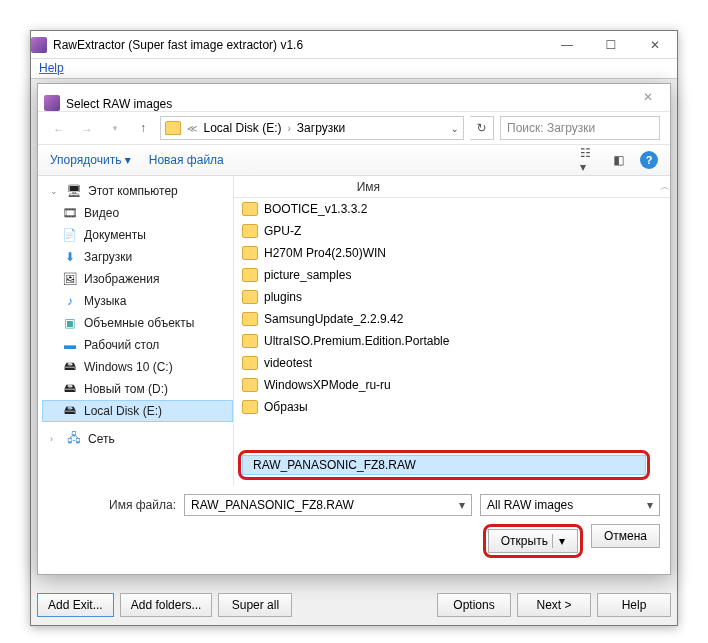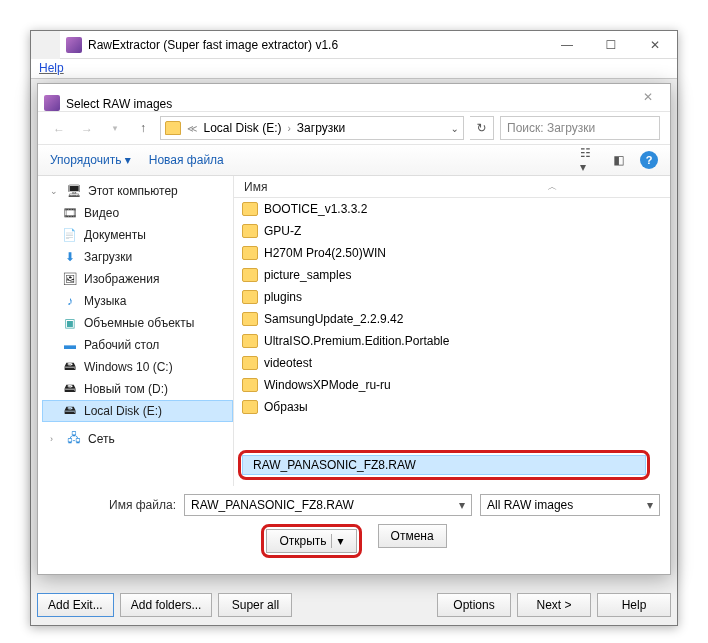--- a/index.html
+++ b/index.html
@@ -1,19 +1,19 @@
 <!DOCTYPE html>
 <html><head>
 <meta charset="utf-8">
 <style>
 * { box-sizing: border-box; margin: 0; padding: 0; font-family: "Segoe UI", Tahoma, sans-serif; font-size: 12px; }
 body { background: #fff; width: 708px; height: 643px; position: relative; }
 
 .outer-window { position: absolute; left: 30px; top: 30px; width: 648px; height: 596px; border: 1px solid #7a7a7a; background: #f0f0f0; box-shadow: 0 2px 10px rgba(0,0,0,0.3); }
-.outer-titlebar { height: 28px; background: #fff; display: flex; align-items: center; padding-left: 6px; border-bottom: 1px solid #ddd; margin-left: 29px; }
+.outer-titlebar { height: 28px; background: #fff; display: flex; align-items: center; border-bottom: 1px solid #ddd; }
 .outer-titlebar .ticon { width:16px; height:16px; margin-right:6px; background: linear-gradient(135deg,#b872c7,#6a3d9a); border-radius:2px; }
 .outer-controls { margin-left:auto; display:flex; }
 .outer-controls div { width:44px; height:28px; display:flex; align-items:center; justify-content:center; color:#555; }
 .menubar { height: 20px; padding: 2px 8px; background:#fff; border-bottom:1px solid #ccc; }
 .menubar span { text-decoration: underline; text-decoration-color:#666; color:#1d4ed8; }
 
 .dialog { position:absolute; left: 6px; top: 52px; width: 634px; height: 492px; background:#fff; border:1px solid #aaa; box-shadow: 0 4px 20px rgba(0,0,0,0.3); }
 .dlg-titlebar { height:28px; background:#fff; display:flex; align-items:flex-end; padding-left:6px; border-bottom:1px solid #e5e5e5; }
 .dlg-titlebar .ticon { width:16px; height:16px; margin-right:6px; background: linear-gradient(135deg,#b872c7,#6a3d9a); border-radius:2px; }
 .dlg-close { margin-left:auto; width:44px; height:28px; display:flex; align-items:center; justify-content:center; color:#999; }
@@ -35,37 +35,37 @@
 
 .body-row { display:flex; height: 310px; }
 .sidebar { width:196px; border-right:1px solid #e5e5e5; overflow:auto; padding: 4px 0 0 4px; }
 .sb-item { display:flex; align-items:center; height:22px; padding-left:20px; gap:6px; color:#222; }
 .sb-item.sel { background:#cce8ff; border:1px solid #99d1ff; padding-left:19px; }
 .sb-group { padding-left:8px; }
 .sb-icon { width:16px; height:14px; display:flex; align-items:center; justify-content:center; }
 .sb-expand { width:10px; color:#888; font-size:9px; }
 
 .fileview { flex:1; position:relative; overflow:hidden; }
-.fv-header { height:22px; border-bottom:1px solid #e5e5e5; display:flex; align-items:center; padding-left:10px; color:#333; }
+.fv-header { height:22px; border-bottom:1px solid #e5e5e5; display:flex; align-items:center; padding-left:10px; color:#333;justify-content:flex-end; }
 .fv-header .sort { margin-left: 280px; color:#777; font-size:10px; }
 .fv-scroll { height: 260px; overflow-y:scroll; }
 .fr { display:flex; align-items:center; height:22px; padding-left:8px; gap:6px; }
 .fr .fico-folder { width:16px; height:14px; background:#ffd76a; border:1px solid #d9a93e; border-radius:2px; }
 
 .sel-highlight { position:absolute; left:4px; right:20px; bottom:6px; height:30px; border:3px solid #d21c1c; border-radius:8px; pointer-events:none; }
 .sel-row { position:absolute; left:8px; right:24px; bottom:11px; height:20px; background:#cce8ff; border:1px solid #99d1ff; display:flex; align-items:center; gap:6px; padding-left:4px; }
 
 .bottombar { padding:8px 10px; display:flex; flex-direction:column; gap:8px; }
 .fn-row { display:flex; align-items:center; gap:8px; }
 .fn-label { width:128px; text-align:right; color:#333; }
 .combo { height:22px; border:1px solid #adadad; background:#fff; display:flex; align-items:center; padding:0 6px; position:relative; }
 .combo::after { content:'▾'; position:absolute; right:6px; color:#555; }
 .fn-combo { flex:1; }
 .ft-combo { width:180px; }
-.btn-row { display:flex; justify-content:center; gap:16px; }
+.btn-row { display:flex; justify-content:flex-end; gap:8px; }
 .btn { height:24px; padding:0 12px; border:1px solid #adadad; background:linear-gradient(#fdfdfd,#eaeaea); display:flex; align-items:center; gap:4px; }
 .open-highlight { border:3px solid #d21c1c; border-radius:8px; padding:2px; }
 
 .bottom-buttons { position:absolute; left:6px; right:6px; bottom:6px; height:28px; display:flex; align-items:center; gap:6px; }
 .bbtn { height:24px; padding:0 10px; border:1px solid #adadad; background:linear-gradient(#fdfdfd,#eaeaea); display:flex; align-items:center; min-width:74px; justify-content:center; }
 .bbtn.primary { border:1px solid #4a90d9; }
 .bottom-spacer { flex:1; }
 
 ::-webkit-scrollbar { width:16px; }
 ::-webkit-scrollbar-track { background:#f0f0f0; }

